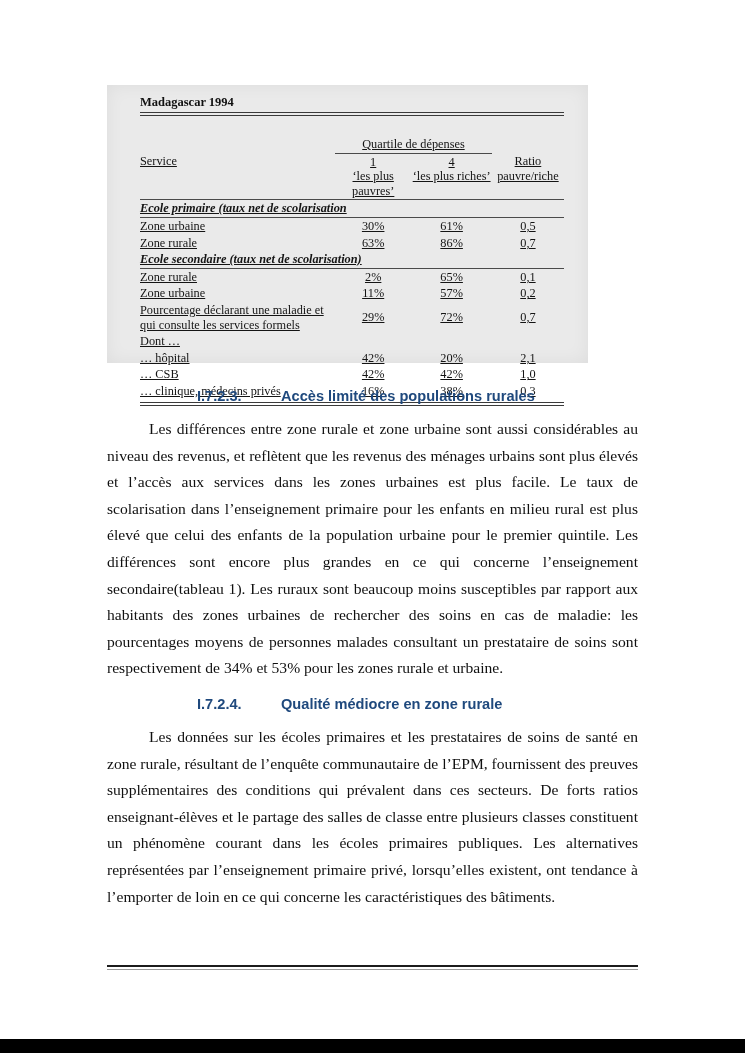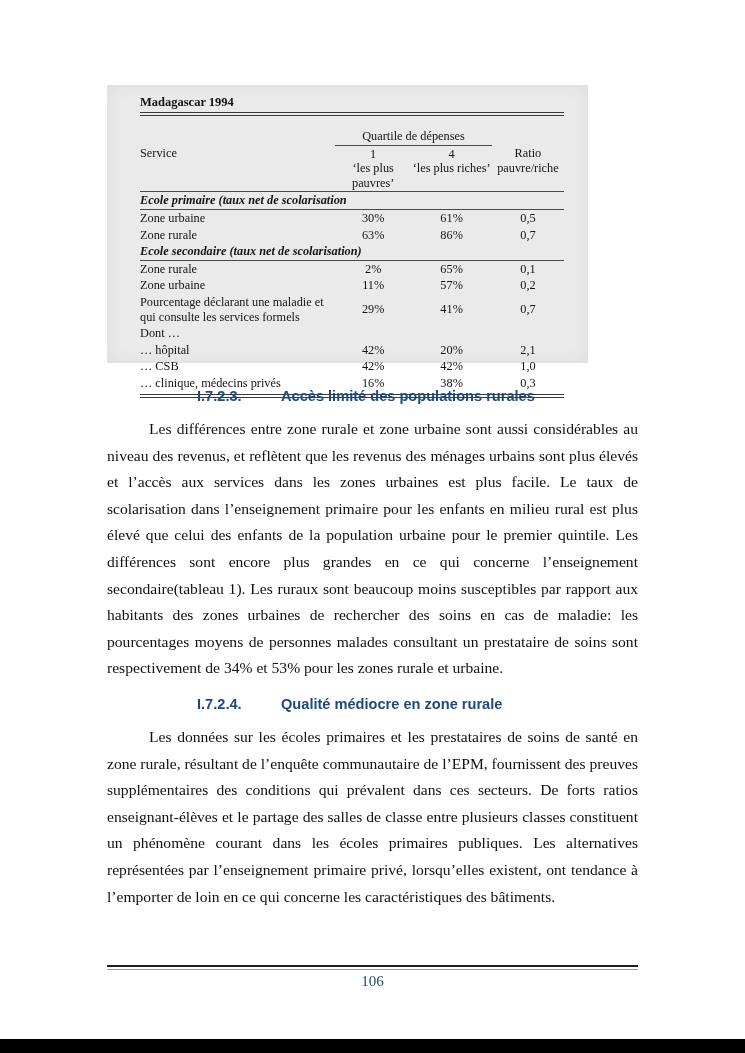--- a/index.html
+++ b/index.html
@@ -14,21 +14,21 @@
     position:absolute; left:107px; top:85px; width:481px; height:278px;
     background:#eaeaea; box-sizing:border-box;
     padding:9px 24px 0 33px;
     box-shadow: inset 0 0 18px rgba(0,0,0,0.06);
   }
   .fig-title { font-weight:bold; font-size:12.5px; line-height:16px; color:#111; }
   .fig-title .line1 { display:block; text-align:justify; text-align-last:justify; }
   .dbl { margin-top:2px; height:2px; border-top:1px solid #3a3a3a; border-bottom:1px solid #3a3a3a; }
   .dbl-bottom { margin-top:2px; height:2px; border-top:1px solid #3a3a3a; border-bottom:1px solid #3a3a3a; }
 
-  table.t { width:100%; border-collapse:collapse; font-size:12.3px; line-height:14.6px; color:#141414; margin-top:12px; }
+  table.t { width:100%; border-collapse:collapse; font-size:12.3px; line-height:14.6px; color:#141414; margin-top:20px;text-decoration:underline; }
   table.t td { padding:1px 0; vertical-align:top; }
   .center { text-align:center; }
   .qd { border-bottom:1px solid #4a4a4a; padding-bottom:1px; }
   .colheads td { border-bottom:1px solid #4a4a4a; padding-bottom:2px; }
   .section-row td {
     font-style:italic; font-weight:bold; padding-top:8px;
     border-bottom:1px solid #4a4a4a;
   }
   .section-row.no-rule td { border-bottom:none; }
   .mid { vertical-align:middle !important;text-align:center; }
@@ -122,21 +122,21 @@
     <tr>
       <td>Zone urbaine</td>
       <td class="center">11%</td>
       <td class="center">57%</td>
       <td class="center">0,2</td>
     </tr>
 
     <tr>
       <td>Pourcentage déclarant une maladie et qui consulte les services formels</td>
       <td class="center mid">29%</td>
-      <td class="center mid">41%</td>
+      <td class="center mid">72%</td>
       <td class="center mid">0,7</td>
     </tr>
     <tr>
       <td>Dont …</td>
       <td></td>
           <td></td>
           <td></td>
     </tr>
     <tr>
       <td>… hôpital</td>
@@ -170,16 +170,15 @@
 
   <h3 class="heading second">
     <span class="h-num">I.7.2.4.</span>
     <span class="h-text">Qualité médiocre en zone rurale</span>
   </h3>
   <p>Les données sur les écoles primaires et les prestataires de soins de santé en zone rurale, résultant de l’enquête communautaire de l’EPM, fournissent des preuves supplémentaires des conditions qui prévalent dans ces secteurs. De forts ratios enseignant-élèves et le partage des salles de classe entre plusieurs classes constituent un phénomène courant dans les écoles primaires publiques. Les alternatives représentées par l’enseignement primaire privé, lorsqu’elles existent, ont tendance à l’emporter de loin en ce qui concerne les caractéristiques des bâtiments.</p>
 </div>
 
 <div class="footer">
   <div class="footer-rule"></div>
-  <div class="page-num">106</div>
 </div>
 
 <div class="scan-bar"></div>
 
 </body></html>

